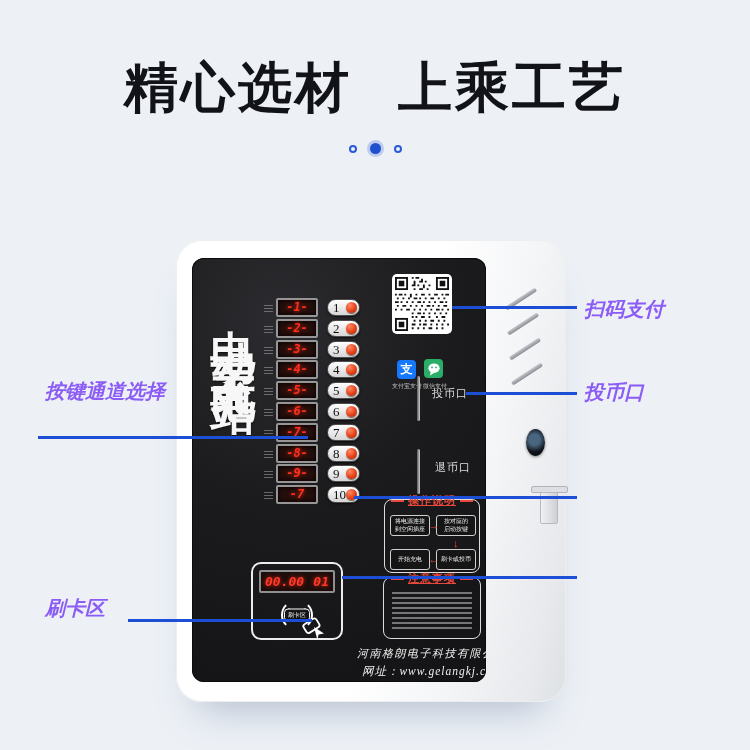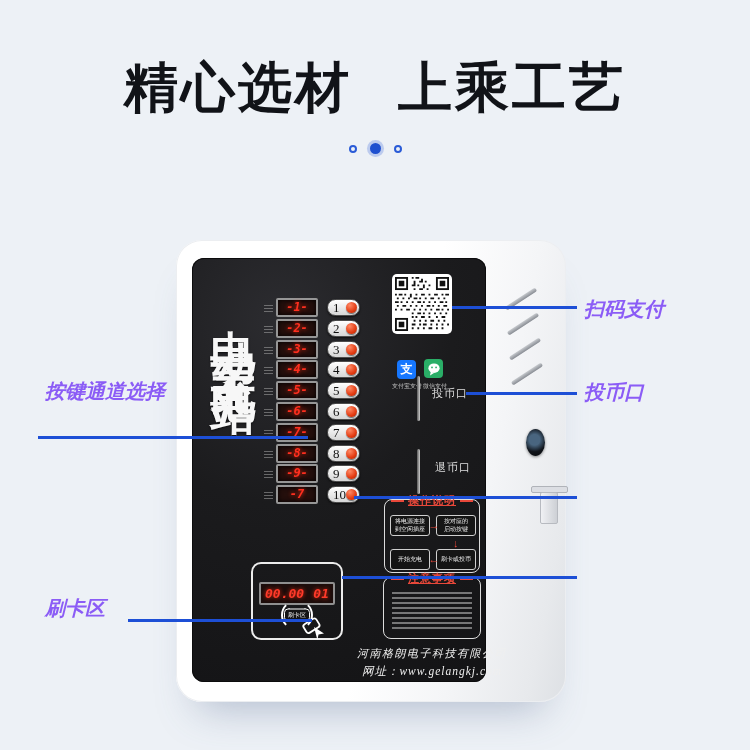--- a/index.html
+++ b/index.html
@@ -76,21 +76,21 @@
   .flow-arrow{position:absolute;color:#e8483a;font-weight:bold;font-size:11px;line-height:11px;}
   .notice-body{position:absolute;left:8px;right:8px;top:14px;bottom:8px;opacity:.75;
     background:repeating-linear-gradient(180deg,rgba(255,255,255,.55) 0 1.5px,transparent 1.5px 5px);}
 
   
   .card-zone{position:absolute;left:59px;top:304px;width:92px;height:78px;box-sizing:border-box;
     border:2px solid #ececec;border-radius:10px;}
   .card-led{position:absolute;left:6px;top:6px;width:76px;height:23px;box-sizing:border-box;
     background:#1c0d0b;border:2px solid #8f8f8f;border-radius:2px;display:flex;align-items:center;
     justify-content:space-between;padding:0 4px;color:#ff3a2a;font:bold italic 13px "DejaVu Sans Mono",monospace;
-    text-shadow:0 0 4px rgba(255,45,20,.9);margin-top:12px;}
+    text-shadow:0 0 4px rgba(255,45,20,.9);}
   .arc{position:absolute;border:2px solid transparent;border-radius:50%;box-sizing:border-box;}
   .arcL{border-left-color:#fff;} .arcR{border-right-color:#fff;}
   .swipe-pill{position:absolute;left:50%;top:51px;transform:translate(-50%,-50%);
     font-size:6px;color:#fff;border:1px solid #fff;border-radius:4px;padding:1px 3px;background:#151515;z-index:2;}
   .hand-icon{position:absolute;left:48px;top:52px;z-index:3;}
 
   
   .panel-footer{position:absolute;left:150px;width:180px;text-align:center;color:#efefef;}
   .company{top:388px;font:italic 11px "Liberation Serif",serif;letter-spacing:1.5px;}
   .website{top:406px;font:italic 11.5px "Liberation Serif",serif;letter-spacing:1px;}

